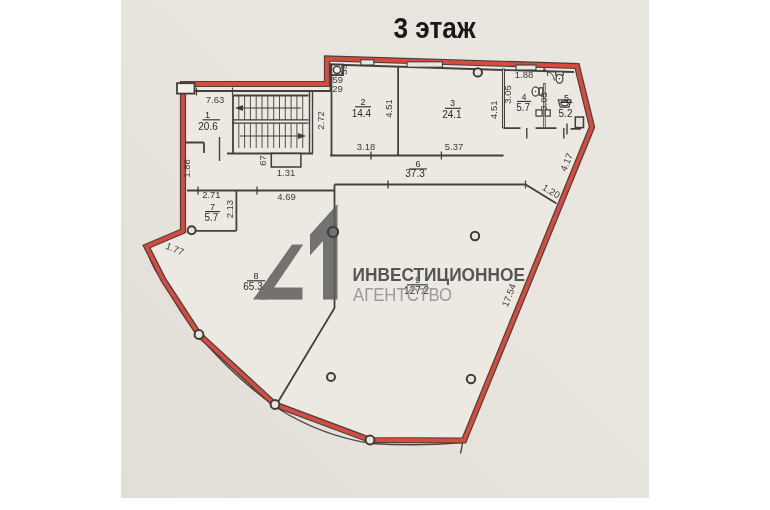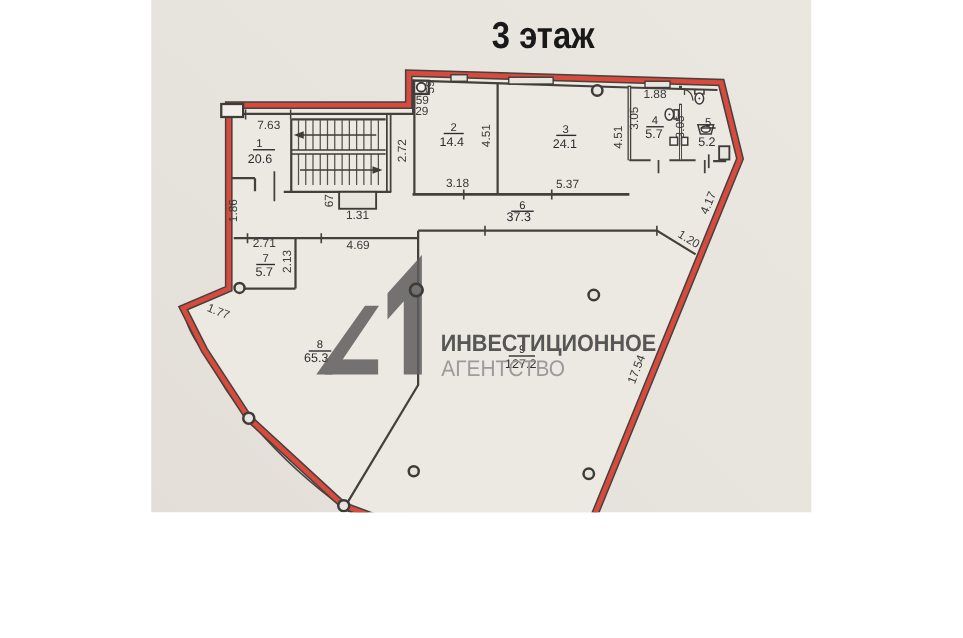--- a/index.html
+++ b/index.html
@@ -1,16 +1,16 @@
 <!DOCTYPE html>
 <html><head>
 <meta charset="utf-8">
 <style>
   html,body{margin:0;padding:0;background:#fff;}
-  #stage{position:relative;width:770px;height:410px;background:#ffffff;overflow:hidden;
+  #stage{position:relative;width:770px;height:510px;background:#ffffff;overflow:hidden;
          font-family:"Liberation Sans", sans-serif;}
 </style>
 </head>
 <body>
 <div id="stage">
 <svg width="770" height="510" viewBox="0 0 770 510" xmlns="http://www.w3.org/2000/svg">
 
   <defs>
     <linearGradient id="paper" x1="1" y1="0" x2="0" y2="1">
       <stop offset="0" stop-color="#eae6e0"></stop>

